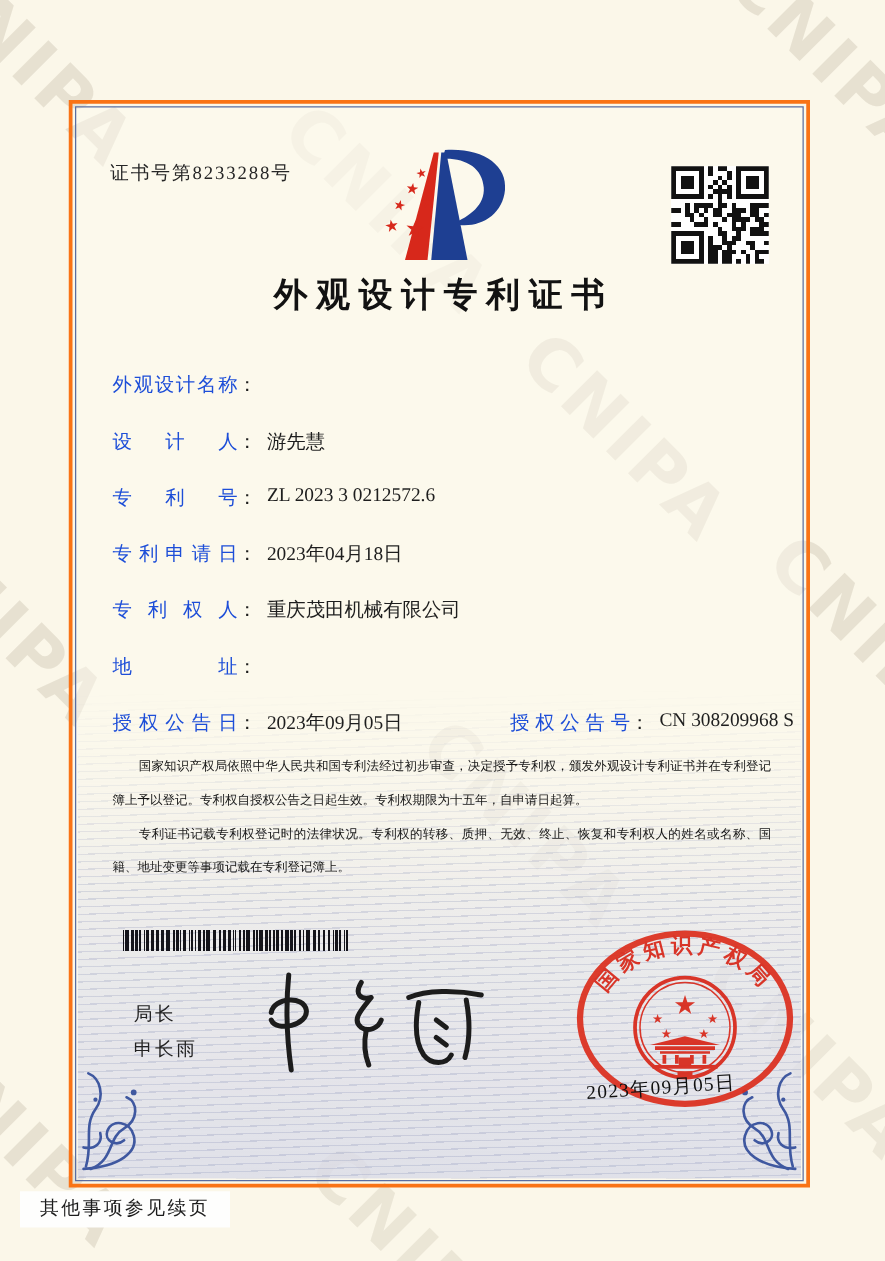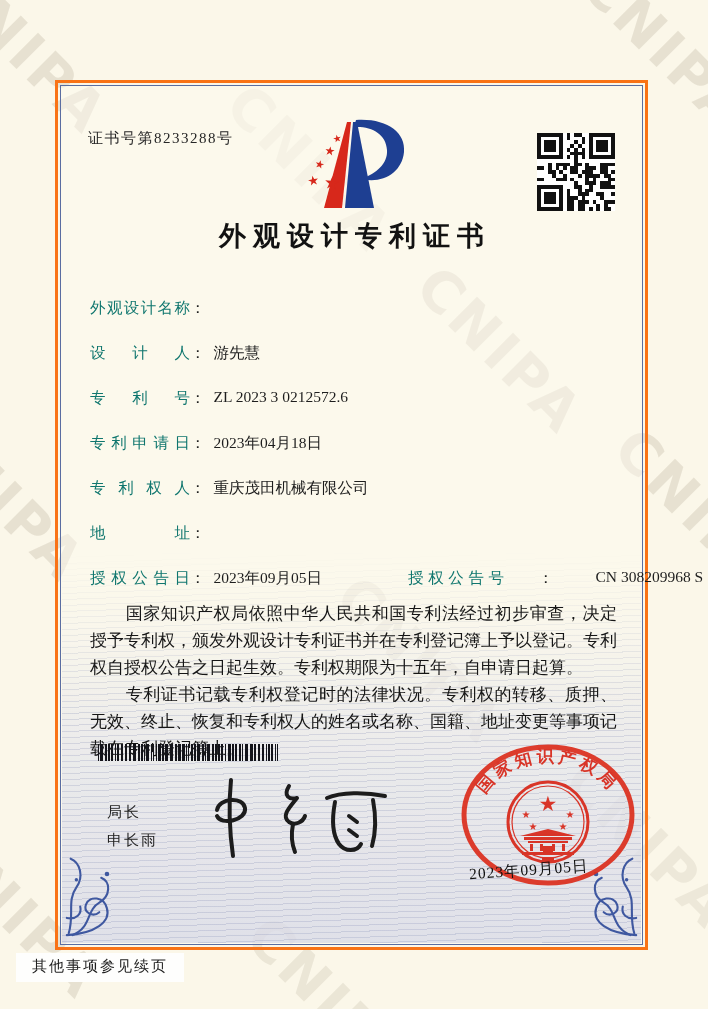--- a/index.html
+++ b/index.html
@@ -44,29 +44,29 @@
   .qr   { position:absolute; left:476px; top:47px; width:78px; height:78px; z-index:3; background:#fff; }
   .title {
     position:absolute; left:0; right:0; top:132px; text-align:center; z-index:3;
     font-size:27px; font-weight:bold; letter-spacing:7px; text-indent:7px; color:#121212;
   }
   
   .fields { position:absolute; left:29px; right:24px; top:212px; z-index:3; font-size:15.5px; }
   .row { display:flex; align-items:flex-start; height:45px; }
   .flabel {
     display:inline-block; width:100px; text-align:justify; text-align-last:justify;
-    color:#0f766e; flex:none;
+    color:#1d4ed8; flex:none;
   }
   .colon { flex:none; }
   .fvalue { margin-left:8px; white-space:nowrap; }
-  .grant-pair { display:flex; margin-left:86px;gap:34px; }
+  .grant-pair { display:flex; margin-left:86px; }
   .grant-pair .flabel { width:96px; }
   
   .paras { position:absolute; left:29px; right:25px; top:514px; z-index:3;
-           font-size:17px; line-height:27px; text-align:justify; color:#161616; }
+           font-size:10px; line-height:27px; text-align:justify; color:#161616; }
   .paras p { text-indent:2.1em; }
   
   .barcode { position:absolute; left:37px; top:658px; z-index:3; }
   .director { position:absolute; left:46px; top:712px; z-index:3;
               font-family:"Liberation Sans","DejaVu Sans",sans-serif;
               font-size:15px; line-height:28px; letter-spacing:2px; color:#222; }
   .signature { position:absolute; left:128px; top:686px; z-index:3; }
   .seal { position:absolute; left:395px; top:654px; z-index:4; }
   .seal-date { position:absolute; left:408px; top:774px; z-index:5;
                font-size:15.5px; letter-spacing:1px; color:#101010; transform:rotate(-4deg); }

